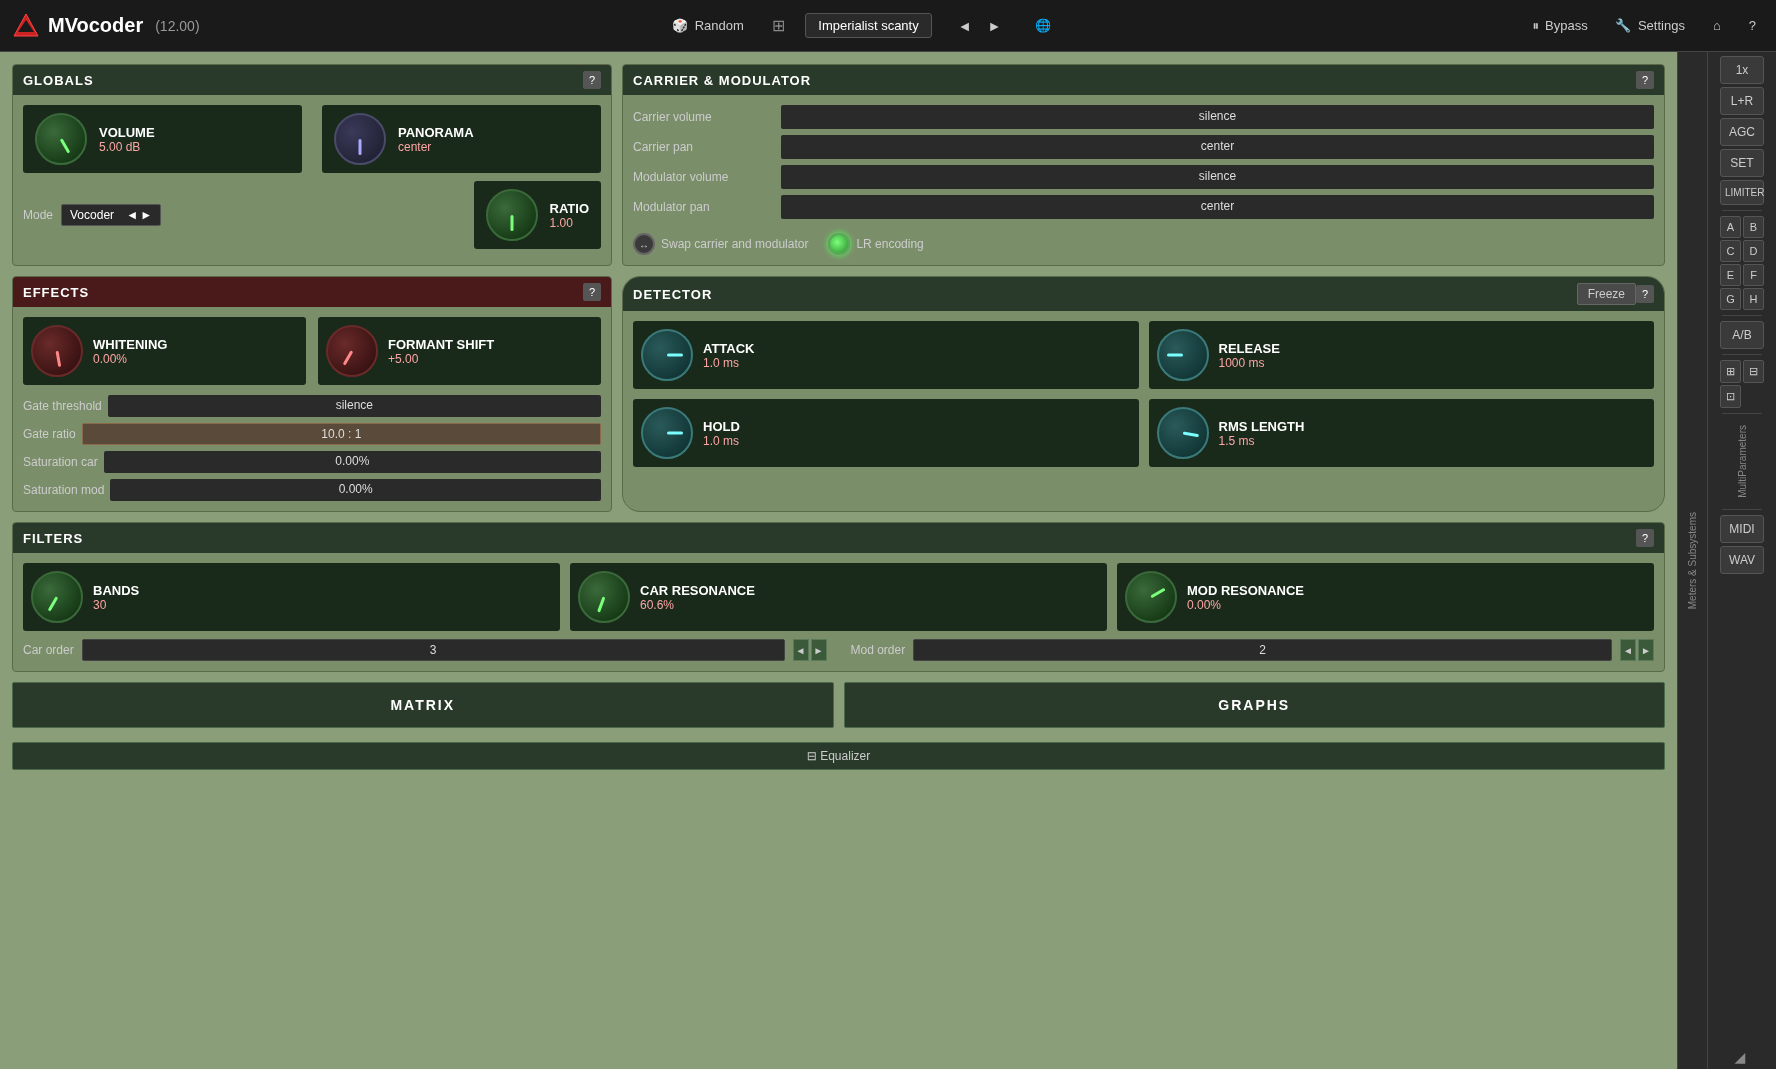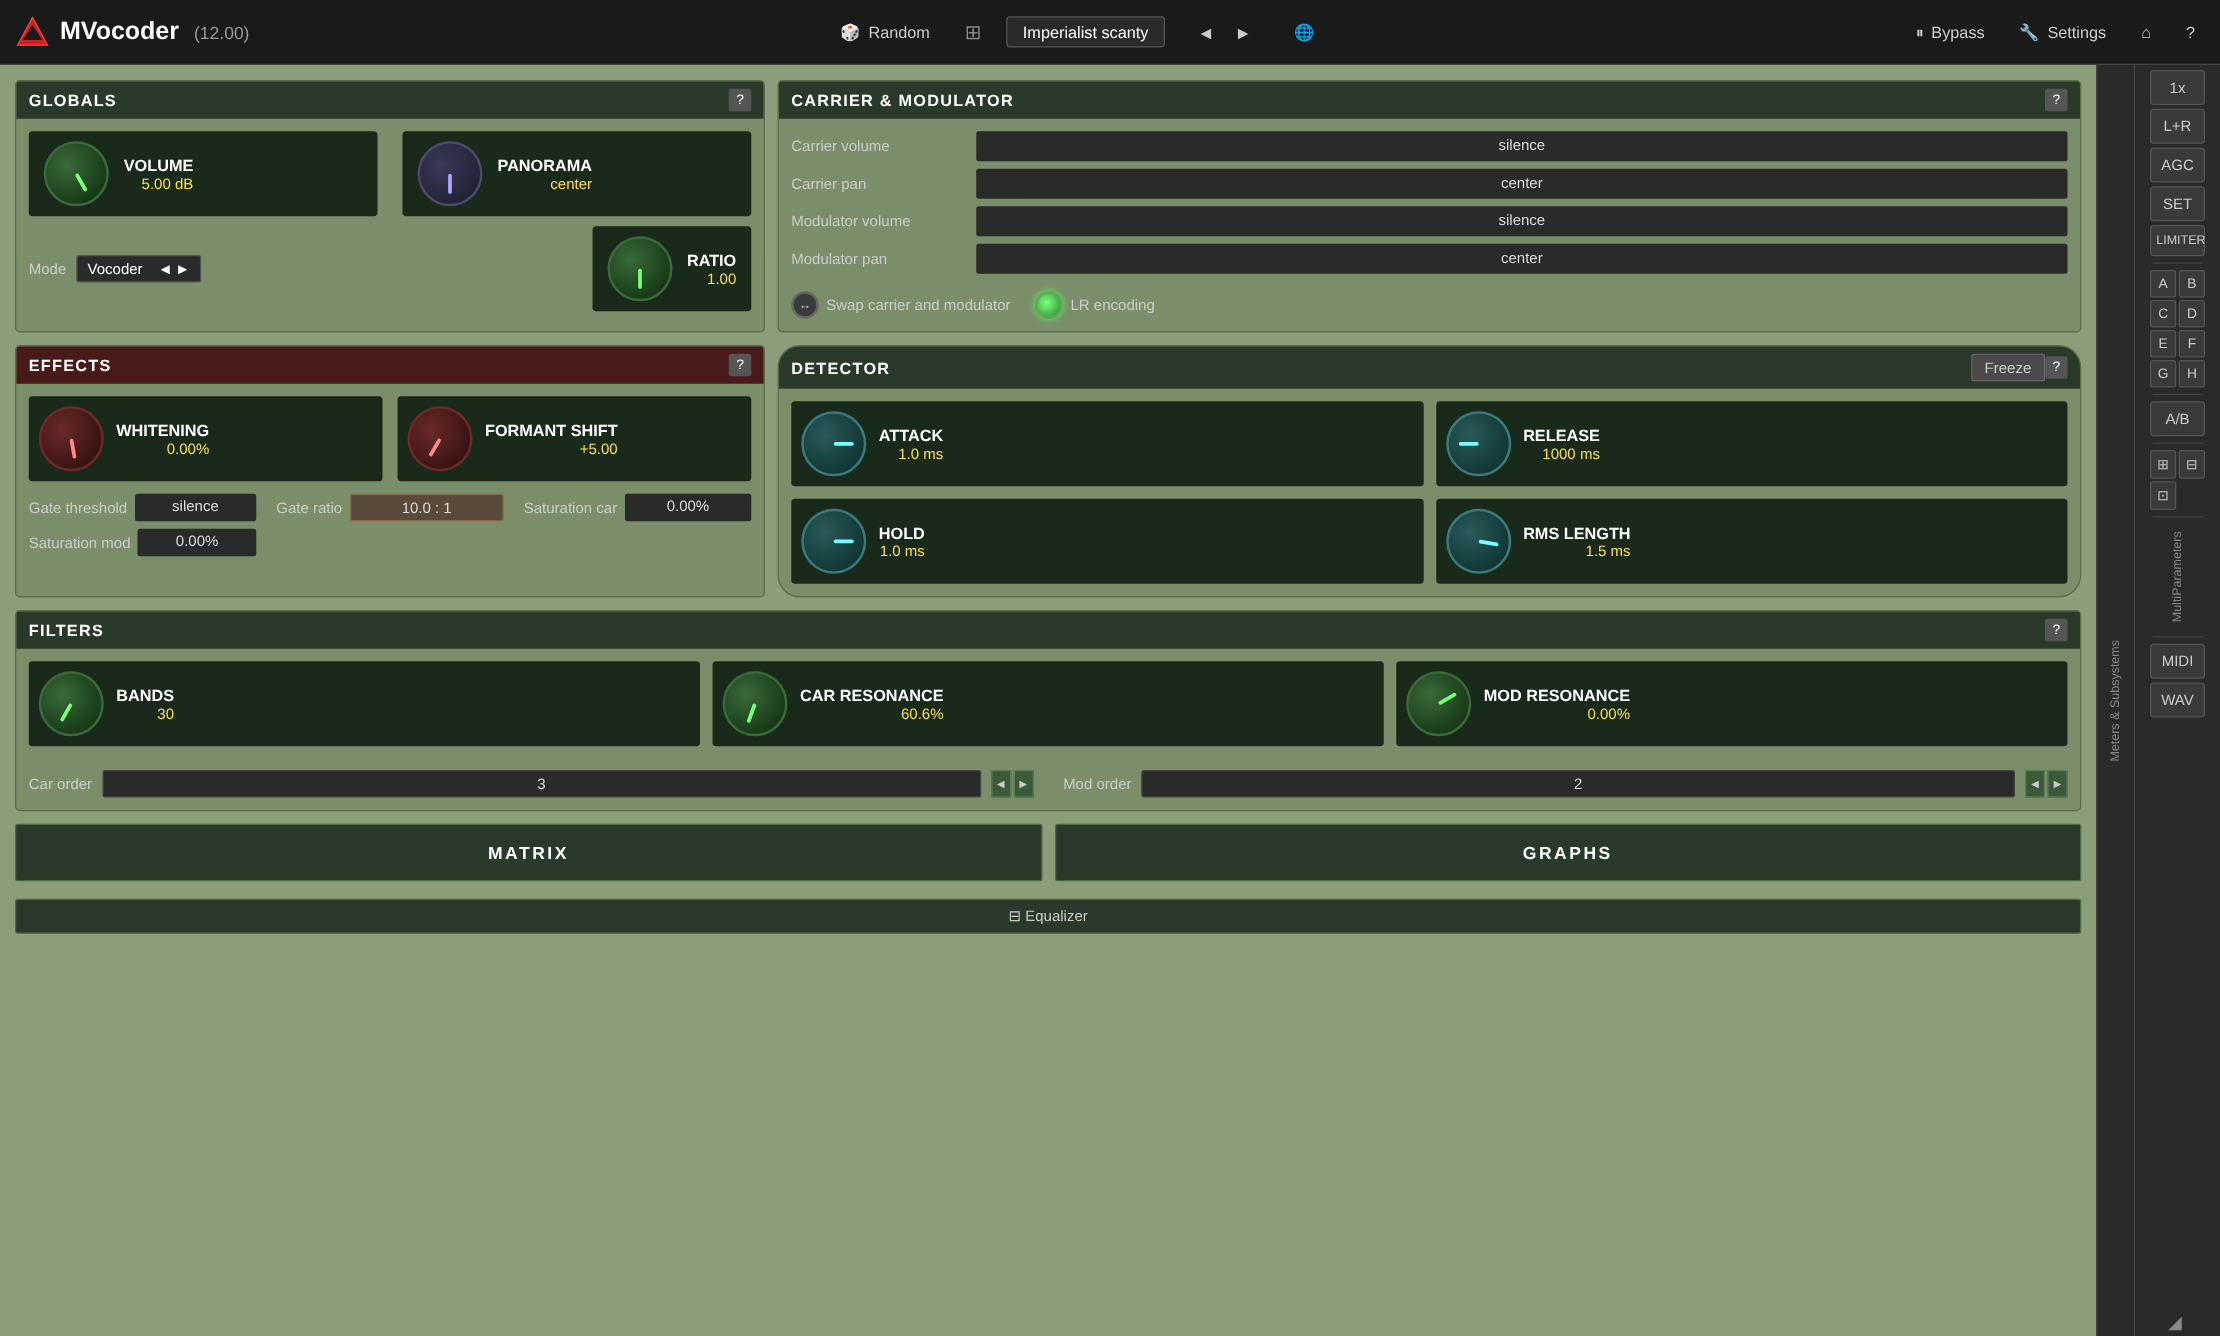--- a/index.html
+++ b/index.html
@@ -169,22 +169,22 @@
       align-items: center;
     }
     .knob-label-main {
       font-size: 13px;
       font-weight: bold;
       color: #fff;
       text-align: center;
     }
     .knob-value {
       font-size: 12px;
-      color: #fde047;
-      text-align: right;
+      color: #fca5a5;
+      text-align: left;
     }
     .volume-group {
       flex: 1;
       background: #1a2a1a;
       border-radius: 3px;
       padding: 8px 12px;
       display: flex;
       align-items: center;
       gap: 12px;
     }
@@ -358,21 +358,21 @@
       display: flex;
       align-items: center;
       gap: 10px;
       flex: 1;
       background: #1a2a1a;
       border-radius: 3px;
       padding: 8px;
     }
     .effect-fields {
       display: grid;
-      grid-template-columns: 1fr 1fr 1fr;
+      grid-template-columns: 1fr;
       gap: 6px 16px;
     }
     .field-row {
       display: flex;
       align-items: center;
       gap: 6px;
     }
     .field-label {
       color: #ccc;
       font-size: 12px;
@@ -443,21 +443,20 @@
       align-items: center;
       gap: 10px;
       flex: 1;
       background: #1a2a1a;
       border-radius: 3px;
       padding: 8px;
     }
     .filters-orders {
       display: flex;
       gap: 24px;
-      margin-top: 11px;
     }
     .order-row {
       display: flex;
       align-items: center;
       gap: 8px;
       flex: 1;
     }
     .order-label {
       color: #ccc;
       font-size: 12px;

